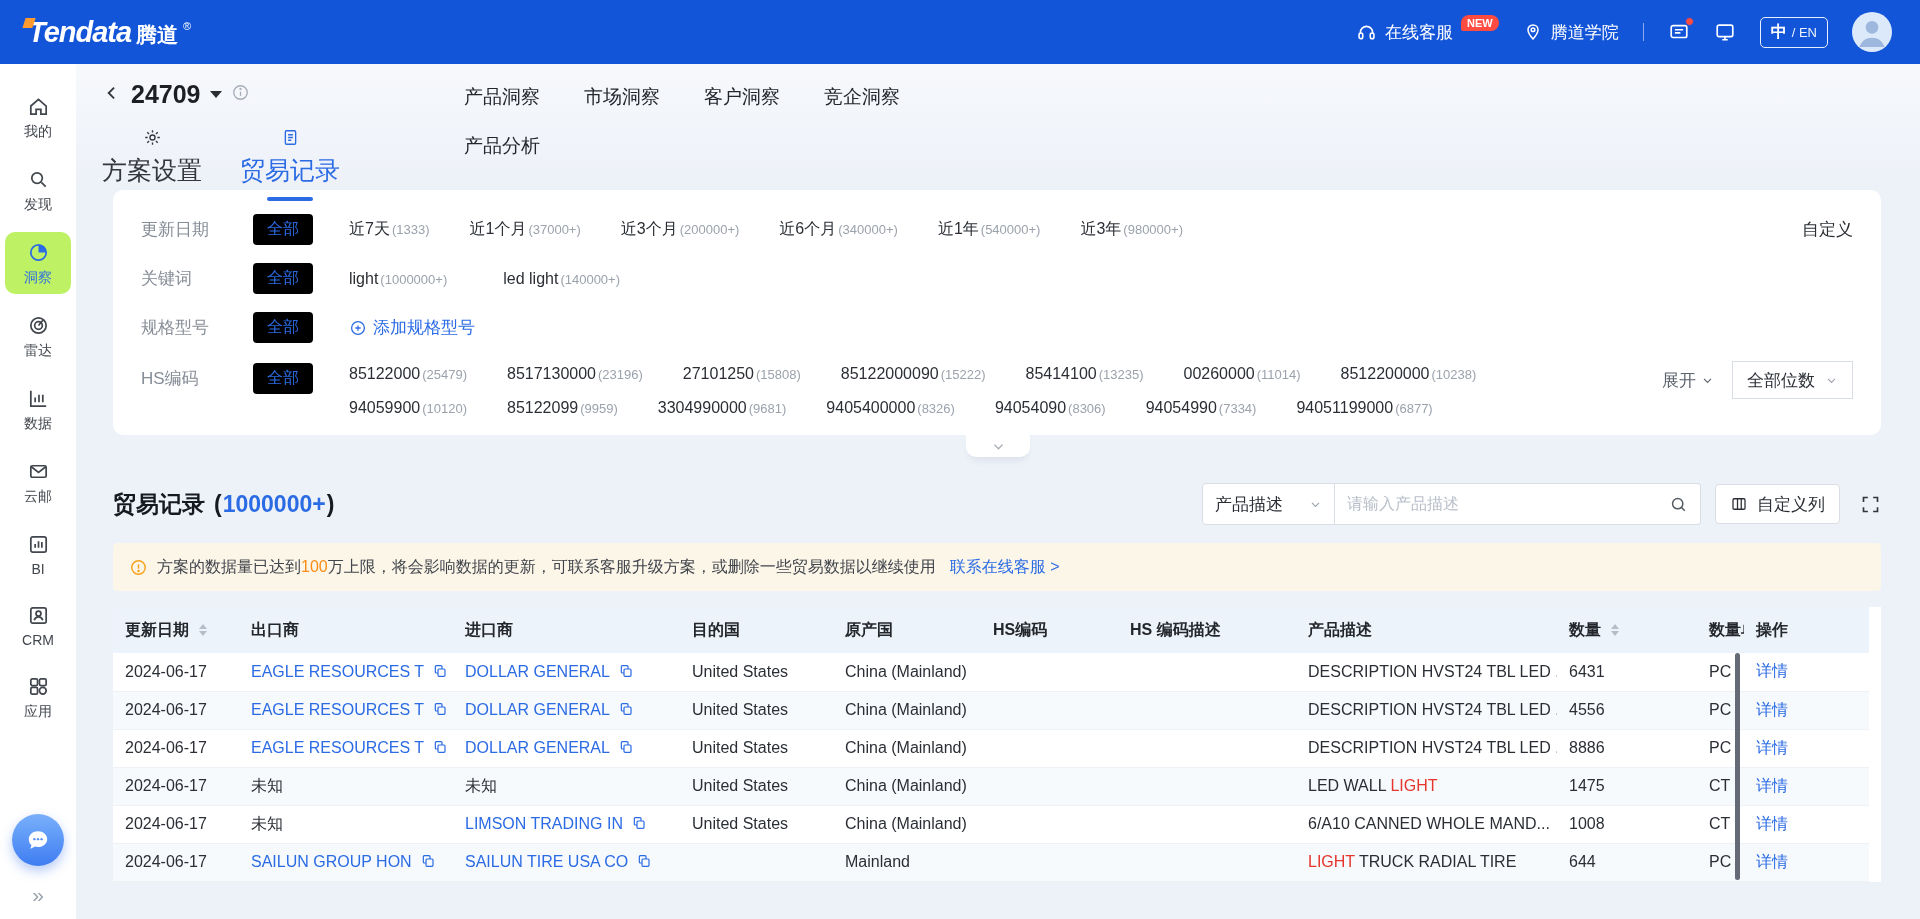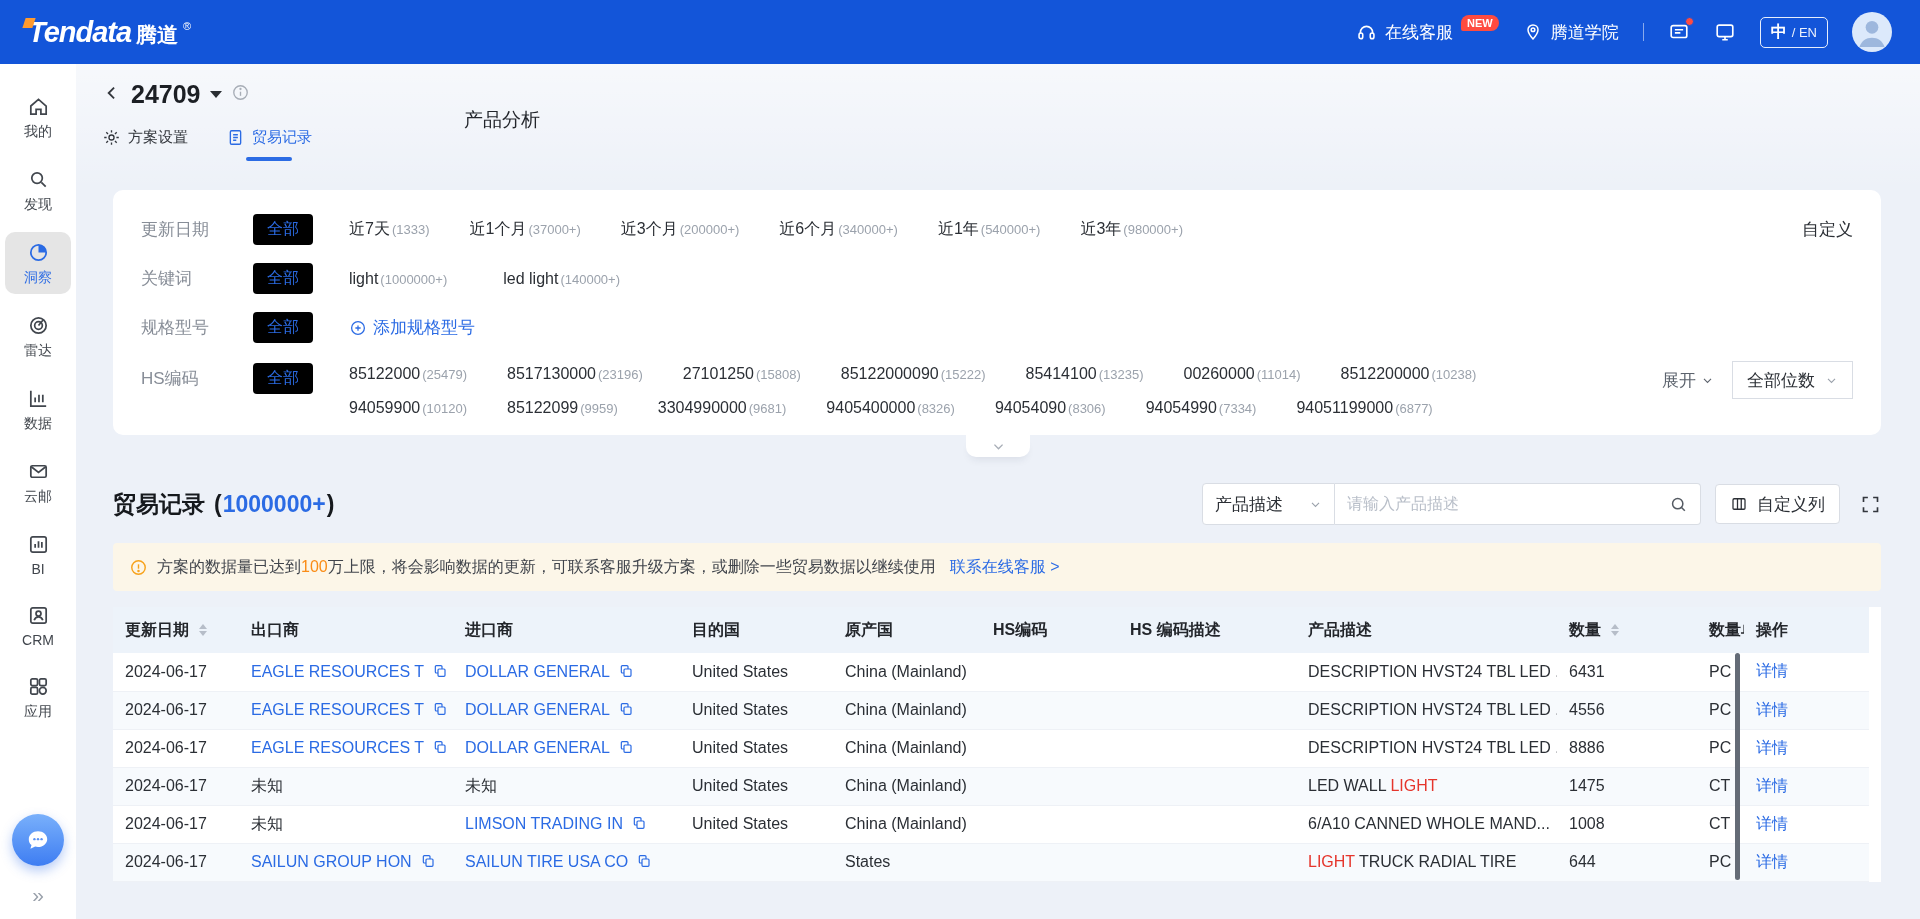--- a/index.html
+++ b/index.html
@@ -31,41 +31,41 @@
   .lang-en { font-size:13px; opacity:.92; }
   .avatar { width:40px; height:40px; border-radius:50%; background:#dce9fb;
     display:flex; align-items:center; justify-content:center; overflow:hidden; cursor:pointer; }
 
   
   .app { display:flex; height:855px; }
   .sidebar { width:76px; background:#fff; display:flex; flex-direction:column;
     align-items:center; padding:22px 0 12px; gap:11px; flex-shrink:0; }
   .sb-item { width:66px; padding:9px 0 7px; border-radius:10px; display:flex;
     flex-direction:column; align-items:center; gap:5px; color:#41464d; cursor:pointer; }
-  .sb-item.active { background:#e5e5e5; color:#2b6be4; }
+  .sb-item.active { background:#bef264; color:#2b6be4; }
   .sb-label { font-size:14px; }
   .sb-icon svg { width:23px; height:23px; display:block; }
   .chat-fab { margin-top:auto; width:52px; height:52px; border-radius:50%;
     background:linear-gradient(180deg,#79b0fb,#3e7df2);
     box-shadow:0 5px 12px rgba(46,107,230,.35); display:flex; align-items:center;
     justify-content:center; cursor:pointer; }
   .sb-collapse { color:#9aa1ab; font-size:21px; margin-top:6px; cursor:pointer; }
 
   .main { flex:1; position:relative; overflow:hidden; }
 
   
   .page-head { position:relative; height:126px;
     background:linear-gradient(180deg,rgba(255,255,255,.55),rgba(255,255,255,0)); }
   .ph-left { position:absolute; left:26px; top:16px; display:flex; align-items:center; gap:9px; }
   .ph-title { font-size:25px; font-weight:700; color:#1c1f24; }
   .caret-dn { width:0; height:0; border-left:6px solid transparent;
     border-right:6px solid transparent; border-top:7px solid #2a2e33; cursor:pointer; }
   .ph-tabs { position:absolute; left:26px; top:64px; display:flex; gap:38px; }
-  .ph-tab { display:flex; align-items:center; gap:7px; font-size:15px; color:#33373d;
-    cursor:pointer; position:relative; }
+  .ph-tab { display:flex; align-items:center; gap:7px; font-size:25px; color:#33373d;
+    cursor:pointer; position:relative;flex-direction:column; }
   .ph-tab.active { color:#2b6be4; }
   .ph-tab.active::after { content:""; position:absolute; left:50%; transform:translateX(-50%);
     bottom:-14px; width:46px; height:4px; border-radius:2px; background:#2b6be4; }
   .ph-nav { position:absolute; left:388px; top:20px; }
   .ph-nav-row1 { display:flex; gap:44px; font-size:19px; color:#23262c; font-weight:500; }
   .ph-nav-row2 { margin-top:23px; font-size:19px; color:#23262c; font-weight:500; }
   .nav-tab { cursor:pointer; }
 
   
   .filter-card { margin:0 39px 0 37px; background:#fff; border-radius:10px;
@@ -338,20 +338,26 @@
         </div>
         <div class="ph-tab active">
           <svg width="19" height="19" viewBox="0 0 24 24" fill="none" stroke="#2b6be4" stroke-width="1.7">
               <rect x="5.5" y="3.5" width="13" height="17" rx="1.5"></rect>
               <path d="M9 8.5h6M9 12h6M9 15.5h4"></path>
             </svg>
           <span>贸易记录</span>
         </div>
       </div>
       <div class="ph-nav">
+        <div class="ph-nav-row1" id="nav-row1">
+            <span class="nav-tab">产品洞察</span>
+            <span class="nav-tab">市场洞察</span>
+            <span class="nav-tab">客户洞察</span>
+            <span class="nav-tab">竞企洞察</span>
+          </div>
         <div class="ph-nav-row2">
           <span class="nav-tab">产品分析</span>
         </div>
       </div>
     </div>
 
     <section class="filter-card">
       <div class="f-row">
         <span class="f-label">更新日期</span>
         <span class="pill-all">全部</span>
@@ -612,21 +618,21 @@
               <td>2024-06-17</td>
               <td><span class="cell-link">SAILUN GROUP HON</span><svg class="copy-ic" width="16" height="16" viewBox="0 0 24 24" fill="none" stroke="#2b6be4" stroke-width="1.8">
                   <rect x="9" y="9" width="10.5" height="11" rx="1.5"></rect>
                   <path d="M15 9V5.5A1.5 1.5 0 0 0 13.5 4H6.5A1.5 1.5 0 0 0 5 5.5v8A1.5 1.5 0 0 0 6.5 15H9"></path>
                 </svg></td>
               <td><span class="cell-link">SAILUN TIRE USA CO</span><svg class="copy-ic" width="16" height="16" viewBox="0 0 24 24" fill="none" stroke="#2b6be4" stroke-width="1.8">
                   <rect x="9" y="9" width="10.5" height="11" rx="1.5"></rect>
                   <path d="M15 9V5.5A1.5 1.5 0 0 0 13.5 4H6.5A1.5 1.5 0 0 0 5 5.5v8A1.5 1.5 0 0 0 6.5 15H9"></path>
                 </svg></td>
               <td></td>
-              <td>States</td>
+              <td>Mainland</td>
               <td></td>
               <td></td>
               <td><span class="kw-red">LIGHT</span><span> TRUCK RADIAL TIRE</span></td>
               <td>644</td>
               <td>PC</td>
               <td class="col-action"><span class="cell-link">详情</span></td>
             </tr>
           </tbody>
       </table>
       <div class="vscroll"></div>

